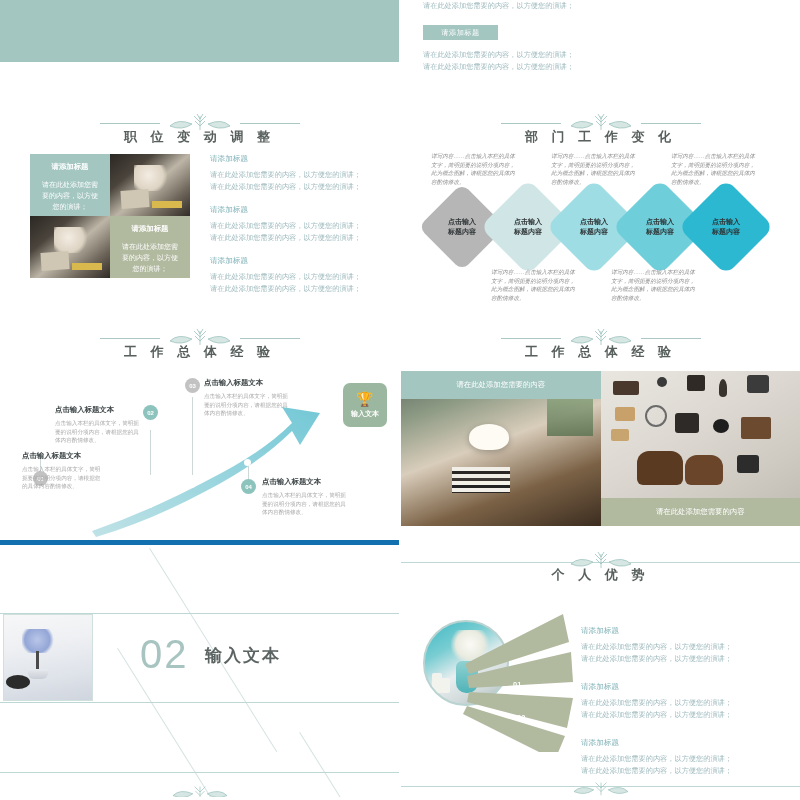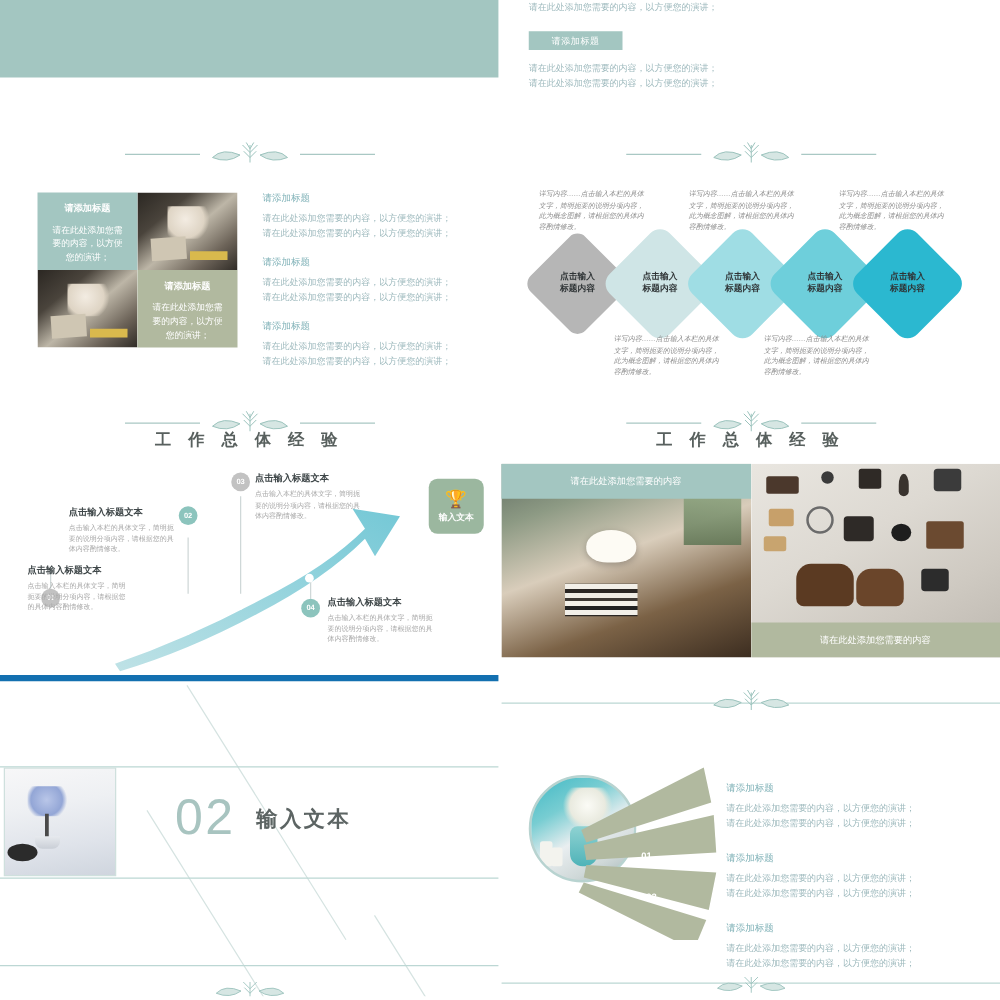--- a/index.html
+++ b/index.html
@@ -192,20 +192,21 @@
       <div class="line l"></div>
         <div class="line r"></div>
       <svg width="64" height="20" viewBox="0 0 64 20" style="position:absolute;left:68px;top:0">
         <g stroke="#9cc3bd" fill="none" stroke-width="0.8">
           <path d="M2 14 Q10 6 24 12 Q14 19 2 14Z" fill="#d6e6e3"></path>
           <path d="M62 14 Q54 6 40 12 Q50 19 62 14Z" fill="#d6e6e3"></path>
           <path d="M32 18 L32 4 M32 10 L26 4 M32 10 L38 4 M32 14 L27 9 M32 14 L37 9 M32 7 L29 2 M32 7 L35 2"></path>
         </g>
       </svg>
     </div>
+    <div class="sl-title">职 位 变 动 调 整</div>
 
     <div class="grid">
       <div class="cell c-tl">
         <div class="cell-txt">
           <div class="cell-h">请添加标题</div>
           <div class="cell-p">请在此处添加您需要的内容，以方便您的演讲；</div>
         </div>
       </div>
       <div class="cell c-tr">
         <div class="ph-flower">
@@ -253,20 +254,21 @@
       <div class="line l"></div>
         <div class="line r"></div>
       <svg width="64" height="20" viewBox="0 0 64 20" style="position:absolute;left:68px;top:0">
         <g stroke="#9cc3bd" fill="none" stroke-width="0.8">
           <path d="M2 14 Q10 6 24 12 Q14 19 2 14Z" fill="#d6e6e3"></path>
           <path d="M62 14 Q54 6 40 12 Q50 19 62 14Z" fill="#d6e6e3"></path>
           <path d="M32 18 L32 4 M32 10 L26 4 M32 10 L38 4 M32 14 L27 9 M32 14 L37 9 M32 7 L29 2 M32 7 L35 2"></path>
         </g>
       </svg>
     </div>
+    <div class="sl-title">部 门 工 作 变 化</div>
 
     <div class="dia-wrap">
       <div class="cap" style="left:8px;top:0">详写内容……点击输入本栏的具体文字，简明扼要的说明分项内容，此为概念图解，请根据您的具体内容酌情修改。</div>
       <div class="cap" style="left:128px;top:0">详写内容……点击输入本栏的具体文字，简明扼要的说明分项内容，此为概念图解，请根据您的具体内容酌情修改。</div>
       <div class="cap" style="left:248px;top:0">详写内容……点击输入本栏的具体文字，简明扼要的说明分项内容，此为概念图解，请根据您的具体内容酌情修改。</div>
 
       <div class="dia" style="left:8px">
         <span class="dl" style="white-space:pre-line">点击输入
 标题内容</span>
         </div>
@@ -438,20 +440,21 @@
     <div class="hr"></div>
     <div class="orn">
       <svg width="64" height="20" viewBox="0 0 64 20" style="position:absolute;left:68px;top:0">
         <g stroke="#9cc3bd" fill="none" stroke-width="0.8">
           <path d="M2 14 Q10 6 24 12 Q14 19 2 14Z" fill="#d6e6e3"></path>
           <path d="M62 14 Q54 6 40 12 Q50 19 62 14Z" fill="#d6e6e3"></path>
           <path d="M32 18 L32 4 M32 10 L26 4 M32 10 L38 4 M32 14 L27 9 M32 14 L37 9 M32 7 L29 2 M32 7 L35 2"></path>
         </g>
       </svg>
     </div>
+    <div class="sl-title">个   人   优   势</div>
 
     <div class="circ">
       <div class="fl"></div>
         <div class="vs"></div>
         <div class="cd"></div>
         <div class="cd2"></div>
     </div>
 
     <svg width="130" height="140" viewBox="0 0 130 140" style="position:absolute;left:58px;top:72px">
       <g fill="#b1b99f">

